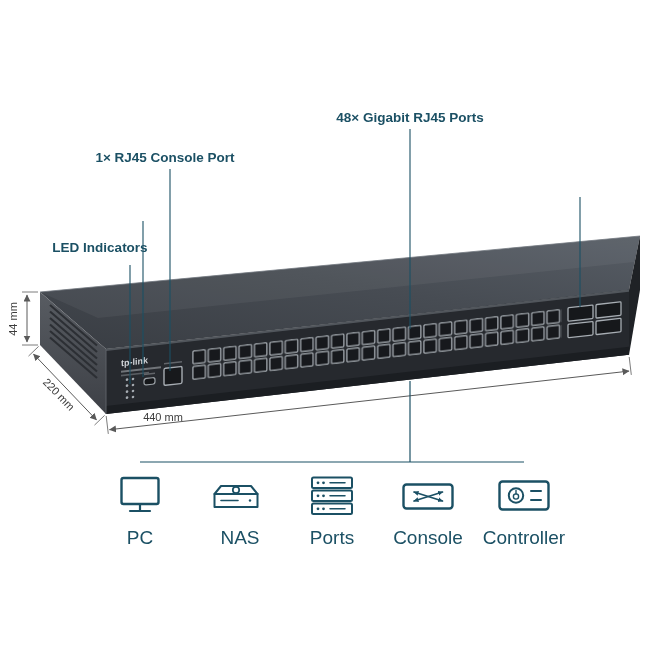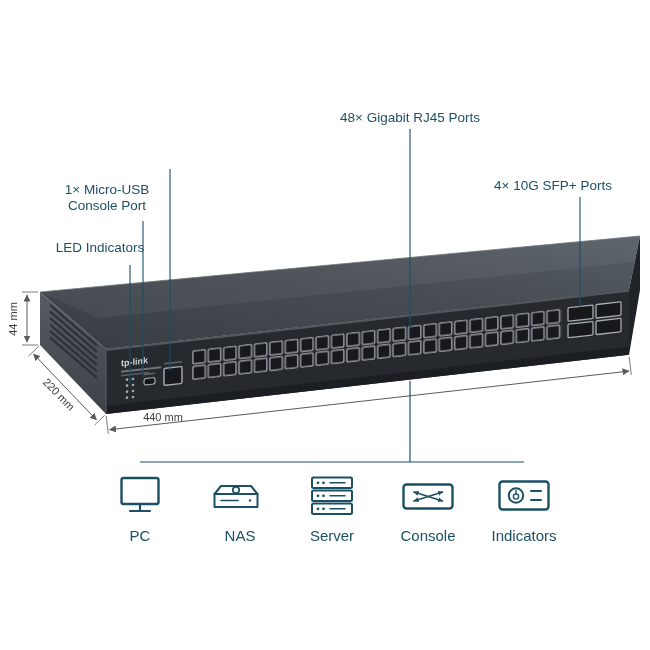--- a/index.html
+++ b/index.html
@@ -3,26 +3,26 @@
 <meta charset="utf-8">
 <style>
   html,body{margin:0;padding:0;background:#ffffff;}
   .stage{
     position:relative;width:650px;height:650px;background:#ffffff;
     font-family:"Liberation Sans",sans-serif;overflow:hidden;
   }
   .stage svg{position:absolute;left:0;top:0;}
   .callout{
     position:absolute;transform:translateX(-50%);
-    color:#1b5064;font-size:13.5px;font-weight:400;
-    white-space:nowrap;text-align:center;line-height:15.5px;
+    color:#1b5064;font-size:13.5px;font-weight:700;
+    white-space:nowrap;text-align:right;line-height:15.5px;
   }
   .devlabel{
     position:absolute;top:527px;transform:translateX(-50%);
-    color:#1b5064;font-size:15px;font-weight:500;white-space:nowrap;
+    color:#1b5064;font-size:19px;font-weight:500;white-space:nowrap;
   }
 </style>
 </head>
 <body>
 
 <div class="stage">
 
 <svg width="650" height="650" viewBox="0 0 650 650">
   <defs>
     <linearGradient id="topGrad" x1="0" y1="1" x2="1" y2="0">
@@ -180,29 +180,25 @@
       <circle cx="516" cy="496.5" r="2.6" stroke-width="1.4"></circle>
       <line x1="516" y1="490.5" x2="516" y2="494" stroke-width="1.4"></line>
       <line x1="531" y1="491" x2="541" y2="491" stroke-width="2"></line>
       <line x1="531" y1="500" x2="541" y2="500" stroke-width="2"></line>
     </g>
   </g>
 </svg>
 
 <div class="callout" style="left:410px;top:110px">48× Gigabit RJ45 Ports</div>
 
-
-<div class="callout" style="left:107px;top:182px">
-  <div>1× Micro-USB</div>
-  <div>Console Port</div>
-</div>
+<div class="callout" style="left:165px;top:150px">1× RJ45 Console Port</div>
+
 
 <div class="callout" style="left:100px;top:240px">LED Indicators</div>
 
-<div class="callout" style="left:553px;top:178px">4× 10G SFP+ Ports</div>
 
 <div class="devlabel" style="left:140px">PC</div>
 <div class="devlabel" style="left:240px">NAS</div>
-<div class="devlabel" style="left:332px">Server</div>
+<div class="devlabel" style="left:332px">Ports</div>
 <div class="devlabel" style="left:428px">Console</div>
-<div class="devlabel" style="left:524px">Indicators</div>
+<div class="devlabel" style="left:524px">Controller</div>
 
 </div>
 
 </body></html>

